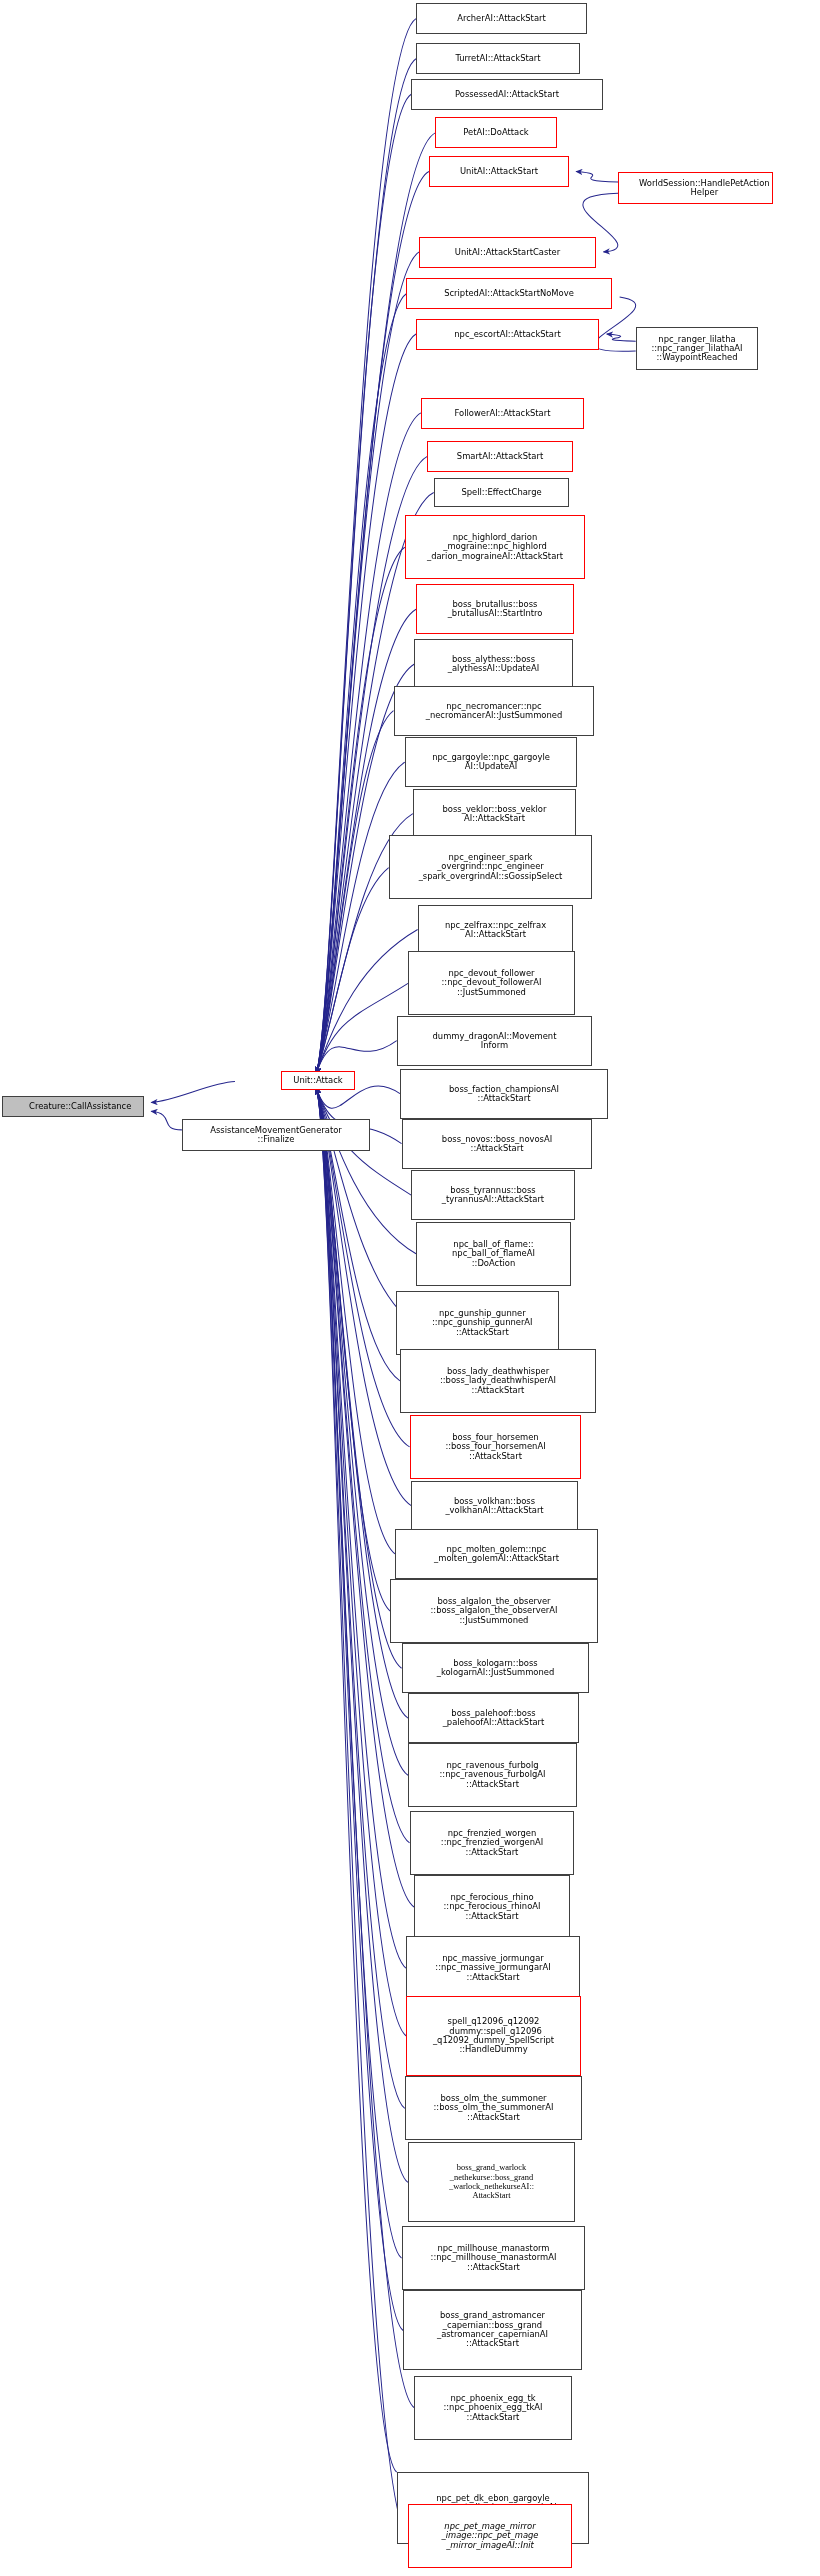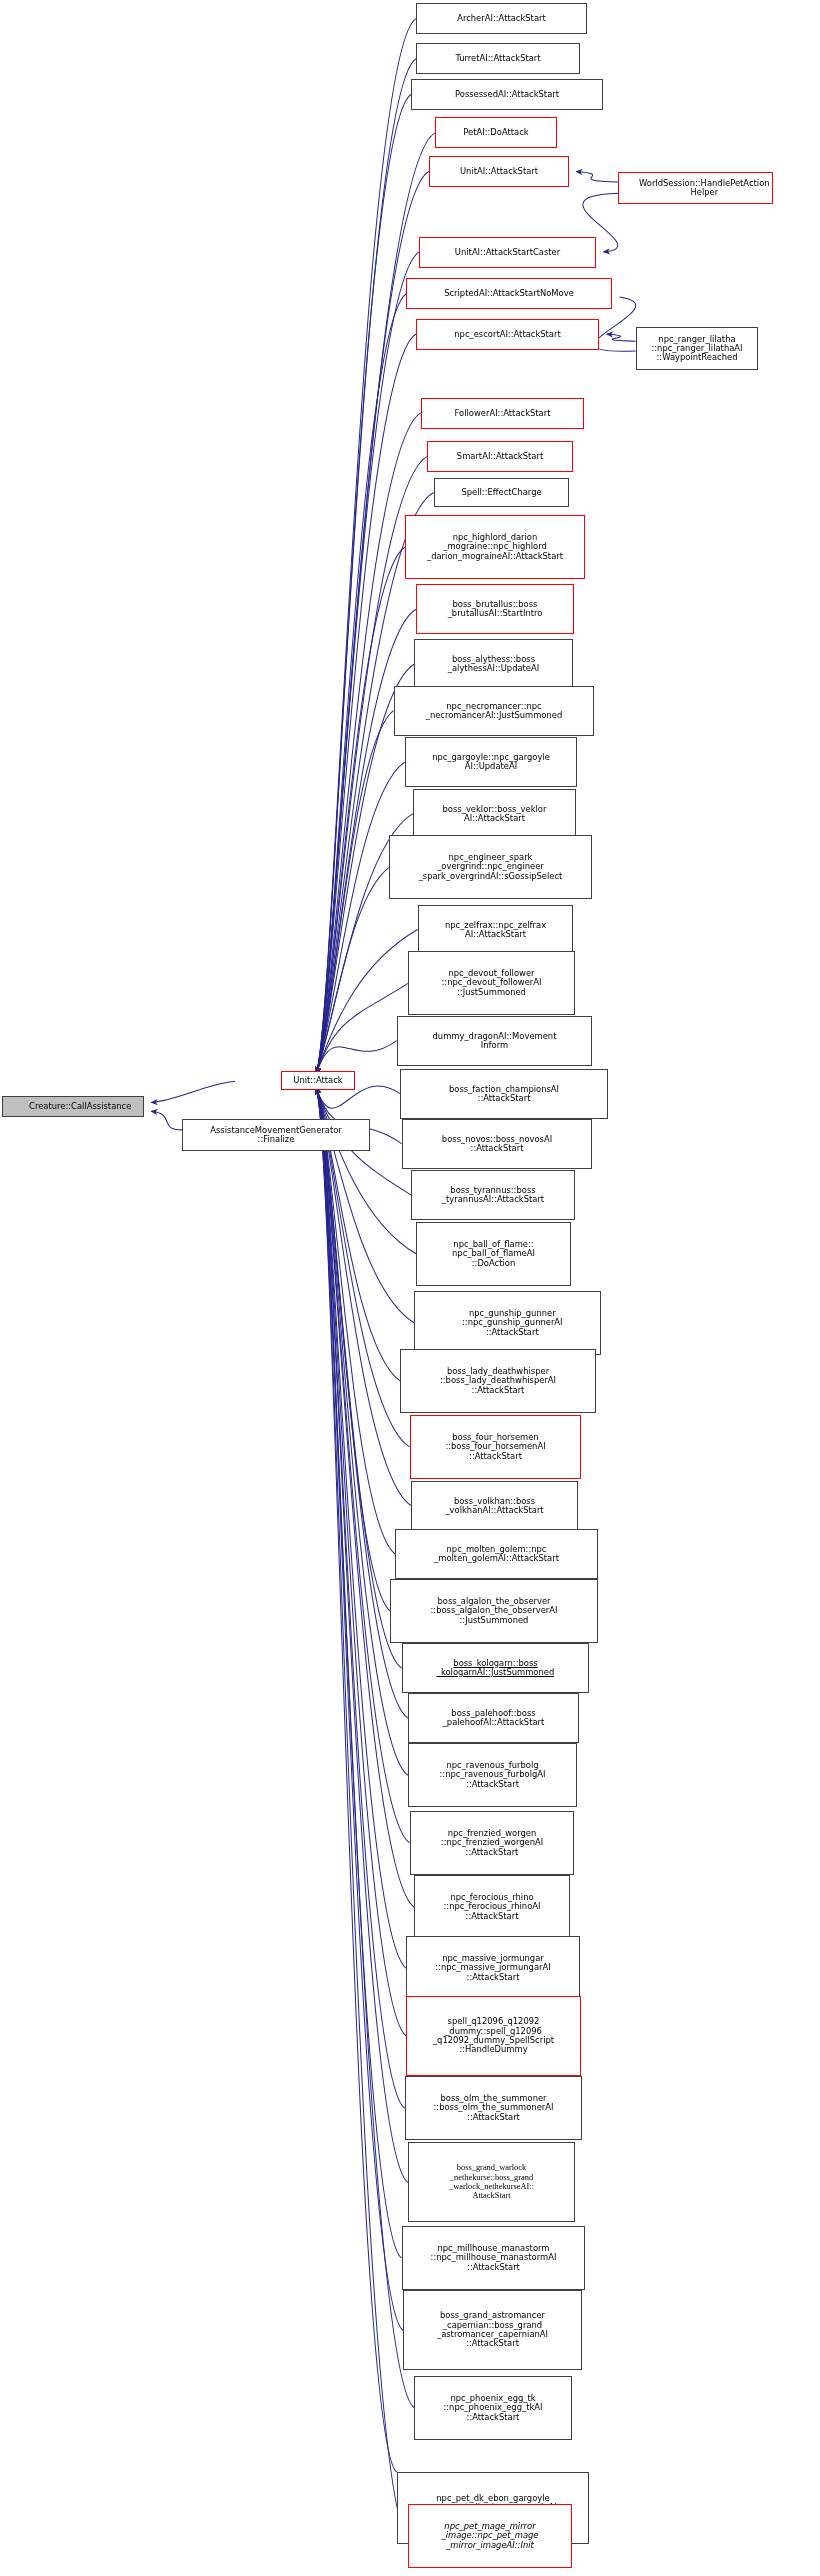--- a/index.html
+++ b/index.html
@@ -129,37 +129,37 @@
 Inform</div>
       <div class="node" style="left: 400px; top: 1069px; width: 208px; height: 50px;">boss_faction_championsAI
 ::AttackStart</div>
       <div class="node" style="left: 402px; top: 1119px; width: 190px; height: 50px;">boss_novos::boss_novosAI
 ::AttackStart</div>
       <div class="node" style="left: 411px; top: 1170px; width: 164px; height: 50px;">boss_tyrannus::boss
 _tyrannusAI::AttackStart</div>
       <div class="node" style="left: 416px; top: 1222px; width: 155px; height: 64px;">npc_ball_of_flame::
 npc_ball_of_flameAI
 ::DoAction</div>
-      <div class="node" style="left: 414px; top: 1291px; width: 187px; height: 64px; padding-left: 12px;">npc_gunship_gunner
+      <div class="node" style="left: 396px; top: 1291px; width: 163px; height: 64px; padding-left: 12px;">npc_gunship_gunner
 ::npc_gunship_gunnerAI
 ::AttackStart</div>
       <div class="node" style="left: 400px; top: 1349px; width: 196px; height: 64px;">boss_lady_deathwhisper
 ::boss_lady_deathwhisperAI
 ::AttackStart</div>
       <div class="node red" style="left: 410px; top: 1415px; width: 171px; height: 64px;">boss_four_horsemen
 ::boss_four_horsemenAI
 ::AttackStart</div>
       <div class="node" style="left: 411px; top: 1481px; width: 167px; height: 50px;">boss_volkhan::boss
 _volkhanAI::AttackStart</div>
       <div class="node" style="left: 395px; top: 1529px; width: 203px; height: 50px;">npc_molten_golem::npc
 _molten_golemAI::AttackStart</div>
       <div class="node" style="left: 390px; top: 1579px; width: 208px; height: 64px;">boss_algalon_the_observer
 ::boss_algalon_the_observerAI
 ::JustSummoned</div>
-      <div class="node" style="left: 402px; top: 1643px; width: 187px; height: 50px; text-decoration: underline;">boss_kologarn::boss
+      <div class="node" style="left: 402px; top: 1643px; width: 187px; height: 50px;">boss_kologarn::boss
 _kologarnAI::JustSummoned</div>
       <div class="node" style="left: 408px; top: 1693px; width: 171px; height: 50px;">boss_palehoof::boss
 _palehoofAI::AttackStart</div>
       <div class="node" style="left: 408px; top: 1743px; width: 169px; height: 64px;">npc_ravenous_furbolg
 ::npc_ravenous_furbolgAI
 ::AttackStart</div>
       <div class="node" style="left: 410px; top: 1811px; width: 164px; height: 64px;">npc_frenzied_worgen
 ::npc_frenzied_worgenAI
 ::AttackStart</div>
       <div class="node" style="left: 414px; top: 1875px; width: 156px; height: 64px;">npc_ferocious_rhino

